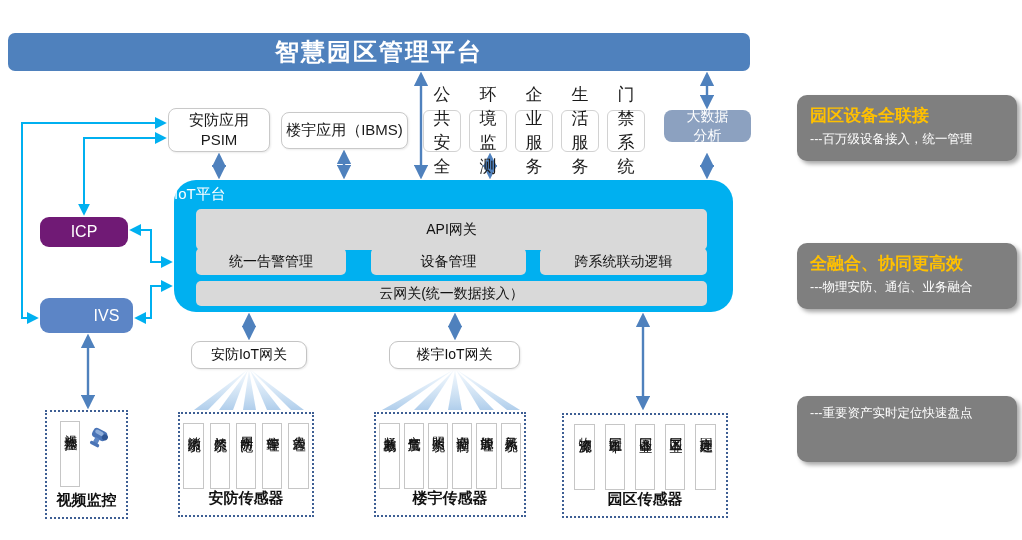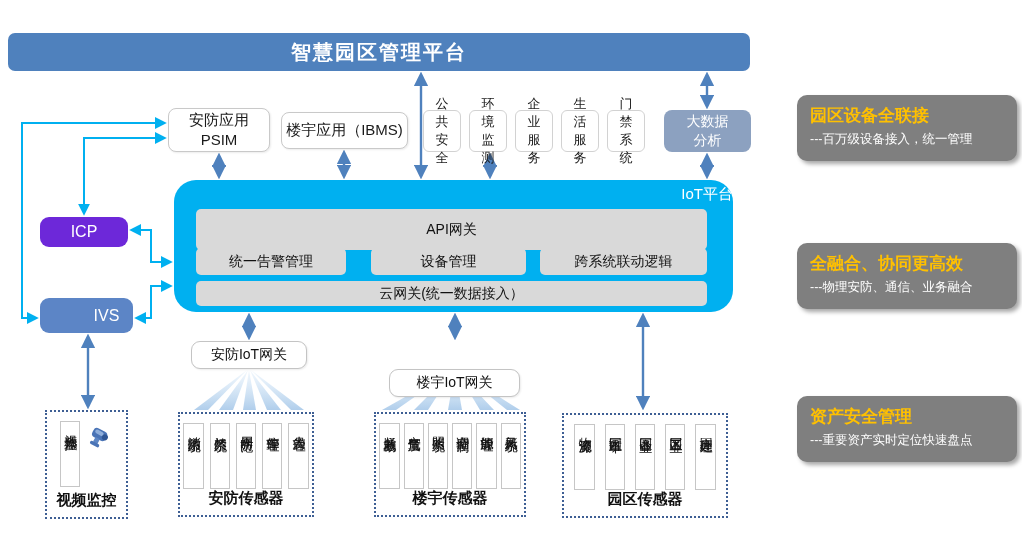--- a/index.html
+++ b/index.html
@@ -9,80 +9,80 @@
     width: 1022px; height: 540px;
     position: relative; overflow: hidden;
   }
   .canvas { position: absolute; top: 0; left: 0; width: 1022px; height: 540px; }
   svg.overlay { position: absolute; top: 0; left: 0; width: 1022px; height: 540px; z-index: 0; }
 
   .banner {
     position: absolute; left: 8px; top: 33px; width: 742px; height: 38px;
     background: #4F81BD; border-radius: 7px; z-index: 1;
     display: flex; align-items: center; justify-content: center;
-    color: #fff; font-size: 20px; font-weight: 600; letter-spacing: 2px;
+    color: #fff; font-size: 24px; font-weight: 600; letter-spacing: 2px;
   }
   .whitebox {
     position: absolute; background: #fff; border: 1px solid #c9c9c9;
     border-radius: 8px; z-index: 1; display: flex; flex-direction: column;
     align-items: center; justify-content: center; color: #1a1a1a;
     box-shadow: 1px 1px 2px rgba(0,0,0,0.08);
   }
   .psim { left: 168px; top: 108px; width: 102px; height: 44px; font-size: 15px; line-height: 1.35; }
   .ibms { left: 281px; top: 112px; width: 127px; height: 37px; font-size: 15px; }
   .small-apps {
     position: absolute; left: 423px; top: 110px; width: 224px; height: 42px;
     display: flex; gap: 8px; z-index: 1;
   }
   .smallbox {
     width: 38px; height: 42px; background: #fff; border: 1px solid #d2d2d2;
-    border-radius: 6px; font-size: 13px; line-height: 1.4; color: #1a1a1a;
+    border-radius: 6px; font-size: 17px; line-height: 1.4; color: #1a1a1a;
     display: flex; align-items: center; justify-content: center; text-align: center;
     word-break: break-all; padding: 17px;
   }
   .bigdata {
-    position: absolute; left: 664px; top: 110px; width: 87px; height: 42px;
+    position: absolute; left: 664px; top: 110px; width: 87px; height: 32px;
     background: #8CA1C0; border-radius: 8px; z-index: 1; color: #fff;
     font-size: 14px; line-height: 1.35; display: flex; flex-direction: column;
     align-items: center; justify-content: center; text-align: center;
   }
   .icp, .ivs {
     position: absolute; border-radius: 9px; z-index: 1; color: #fff;
     display: flex; align-items: center; justify-content: center; font-size: 16px;
   }
-  .icp { left: 40px; top: 217px; width: 88px; height: 30px; background: #6d28d9; }
+  .icp { left: 40px; top: 217px; width: 88px; height: 30px; background: #701a75; }
   .ivs { left: 40px; top: 298px; width: 93px; height: 35px; background: #5C85C6; padding-left: 40px; }
 
   .iot {
     position: absolute; left: 174px; top: 180px; width: 559px; height: 132px;
     background: #00B0F0; border-radius: 22px; z-index: 1;
   }
   .iot-title {
-    position: absolute; top: 5px; left: 0; width: 100%; text-align: right;
+    position: absolute; top: 5px; left: 0; width: 100%; text-align: left;
     color: #fff; font-size: 15px;
   }
   .graybar {
     position: absolute; background: #D9D9D9; border-radius: 5px;
     display: flex; align-items: center; justify-content: center;
     font-size: 14px; color: #111;
   }
   .api-bar  { left: 22px; top: 29px;  width: 511px; height: 41px; }
   .cloud-bar{ left: 22px; top: 101px; width: 511px; height: 25px; }
   .mod0 { left: 22px;  top: 68px; width: 150px; height: 27px; }
   .mod1 { left: 197px; top: 68px; width: 155px; height: 27px; }
   .mod2 { left: 366px; top: 68px; width: 167px; height: 27px; }
 
   .gateway {
     position: absolute; background: #fff; border: 1px solid #c4c4c4;
     border-radius: 9px; z-index: 1; display: flex; align-items: center;
     justify-content: center; font-size: 14px; color: #111;
     box-shadow: 1px 1px 2px rgba(0,0,0,0.08);
   }
   .gw0 { left: 191px; top: 341px; width: 116px; height: 28px; }
-  .gw1 { left: 389px; top: 341px; width: 131px; height: 28px; margin-top: 28px; }
+  .gw1 { left: 389px; top: 341px; width: 131px; height: 28px; }
 
   .sensorbox {
     position: absolute; background: #fff; border: 2px dotted #3E5F94; z-index: 1;
   }
   .sb0 { left: 45px;  top: 410px; width: 83px;  height: 109px; }
   .sb1 { left: 178px; top: 412px; width: 136px; height: 105px; }
   .sb2 { left: 374px; top: 412px; width: 152px; height: 105px; }
   .sb3 { left: 562px; top: 413px; width: 166px; height: 105px; }
   .cols {
     position: absolute; top: 9px; left: 0; width: 100%;
@@ -267,17 +267,16 @@
 
   <div class="panel p0">
     <div class="panel-title">园区设备全联接</div>
     <div class="panel-desc">---百万级设备接入，统一管理</div>
   </div>
   <div class="panel p1">
     <div class="panel-title">全融合、协同更高效</div>
     <div class="panel-desc">---物理安防、通信、业务融合</div>
   </div>
   <div class="panel p2">
-    <div class="panel-title">资产安全管理</div>
     <div class="panel-desc">---重要资产实时定位快速盘点</div>
   </div>
 
 </div>
 
 </body></html>

